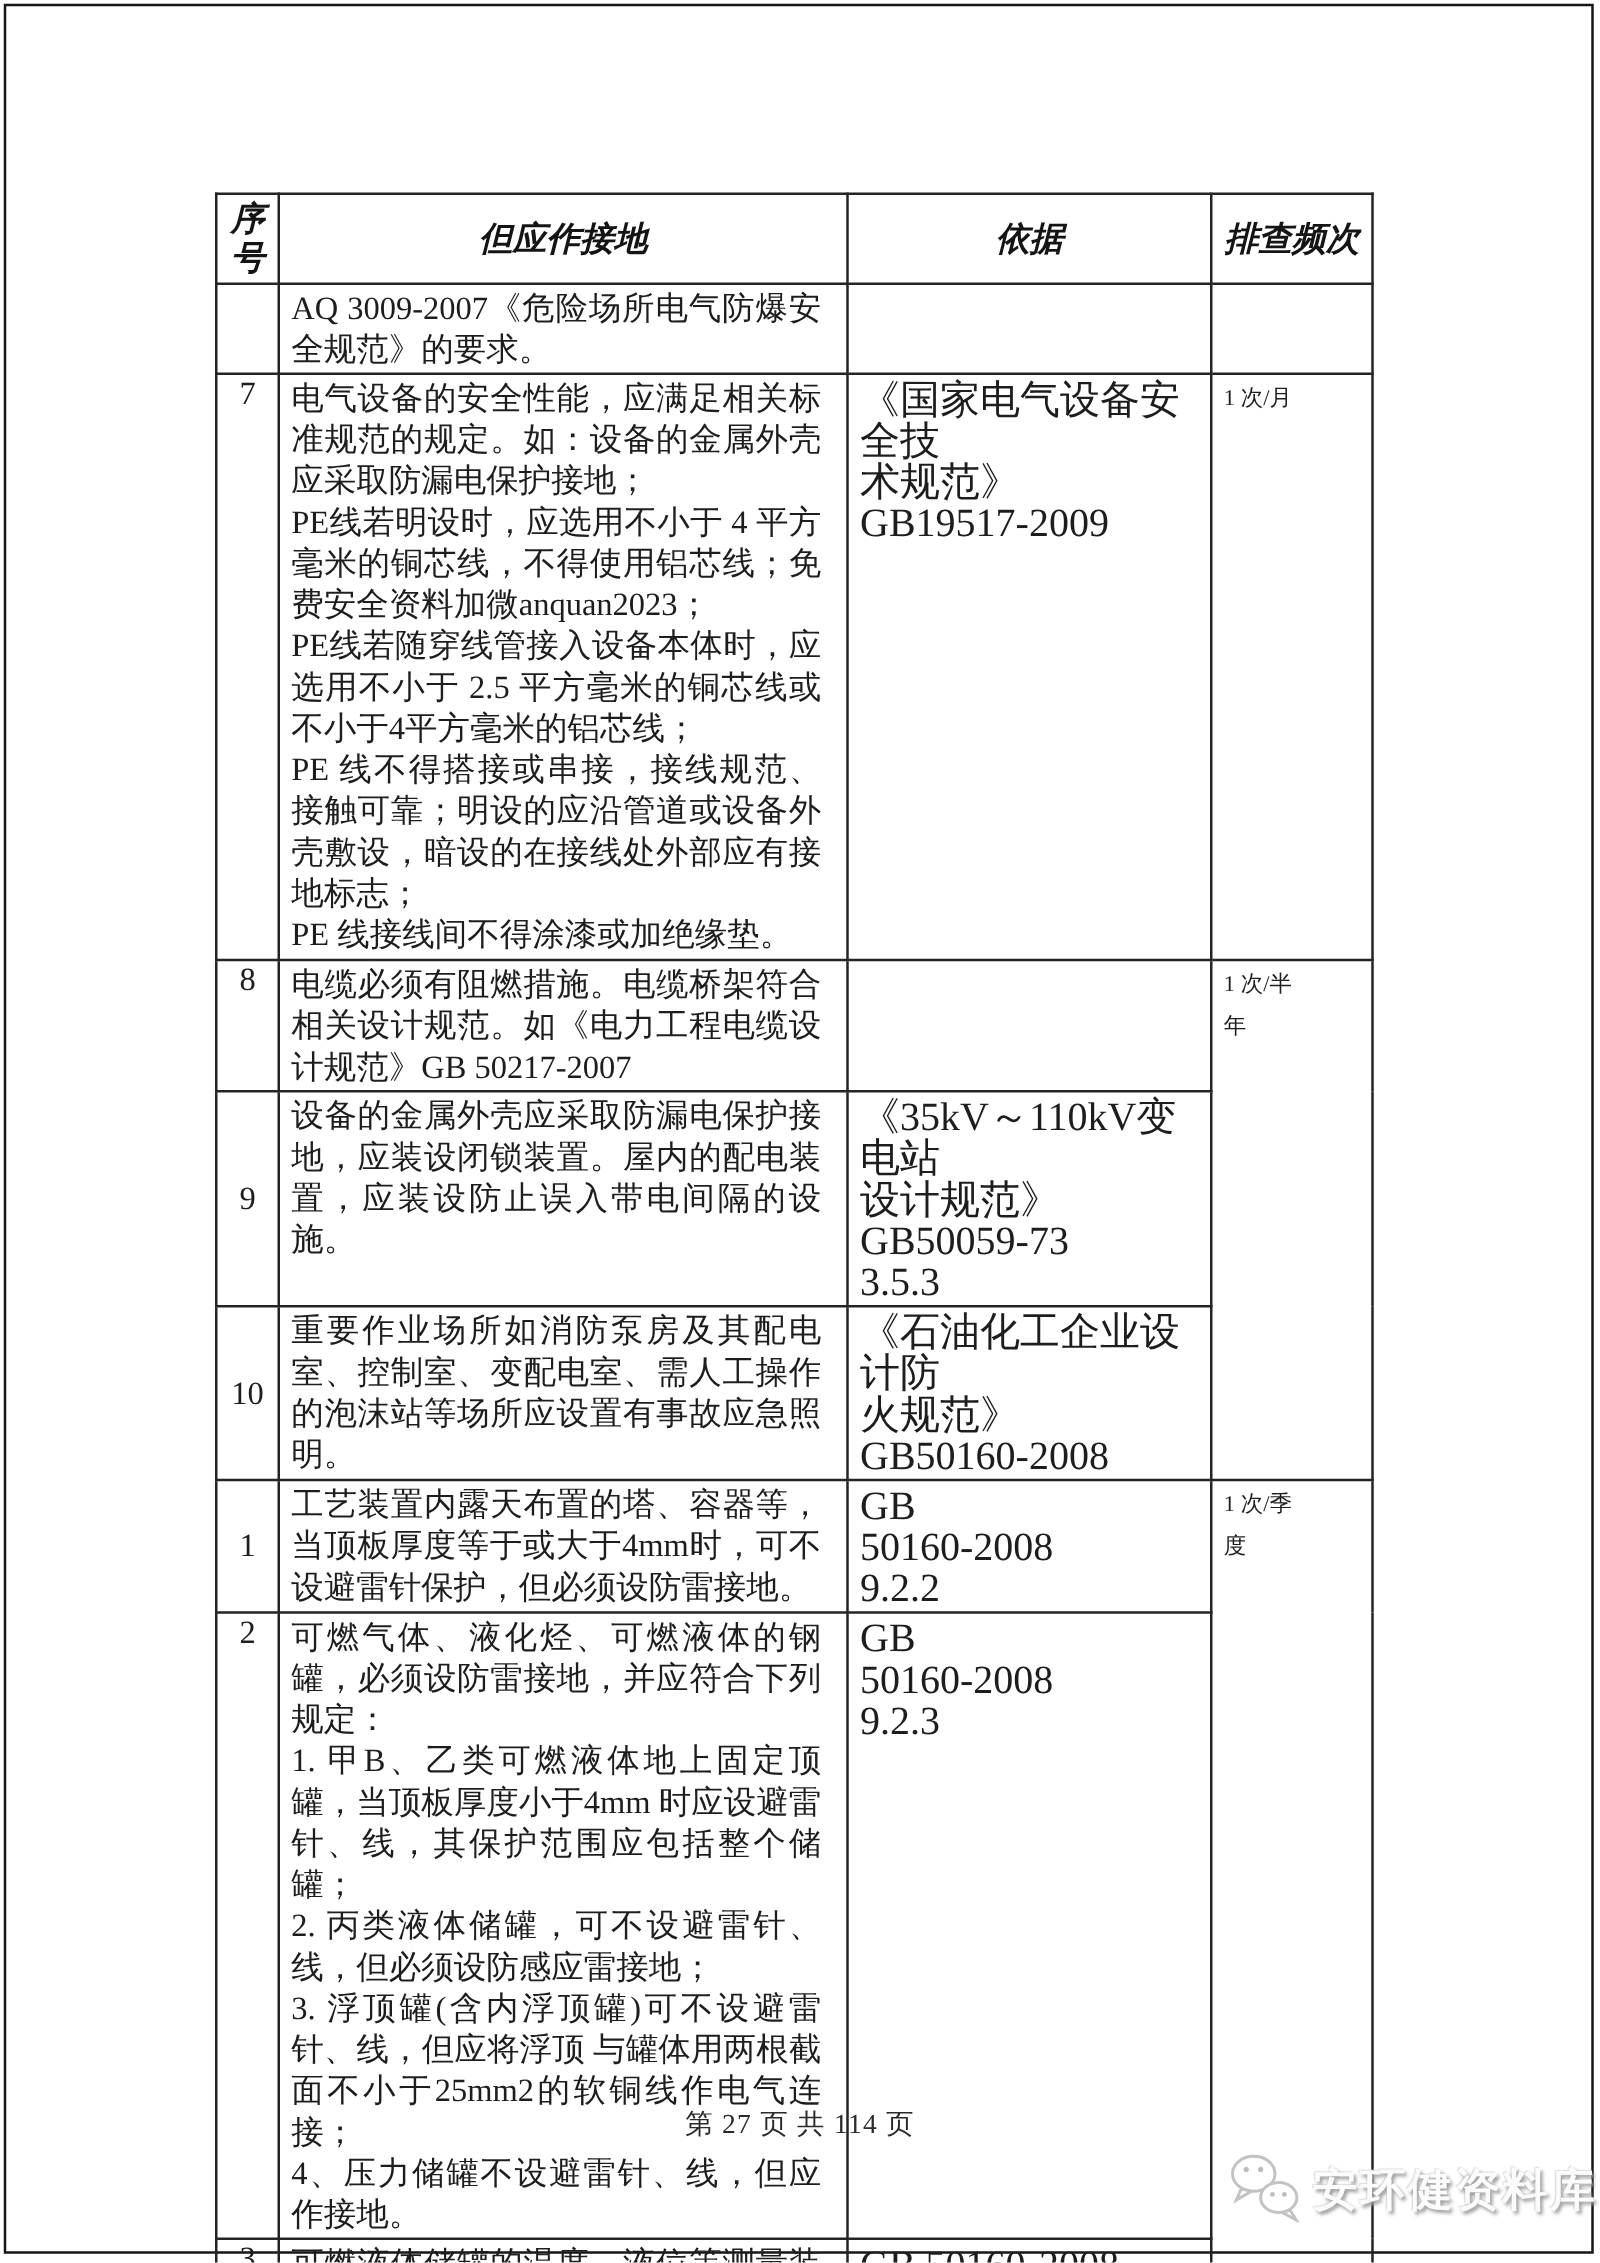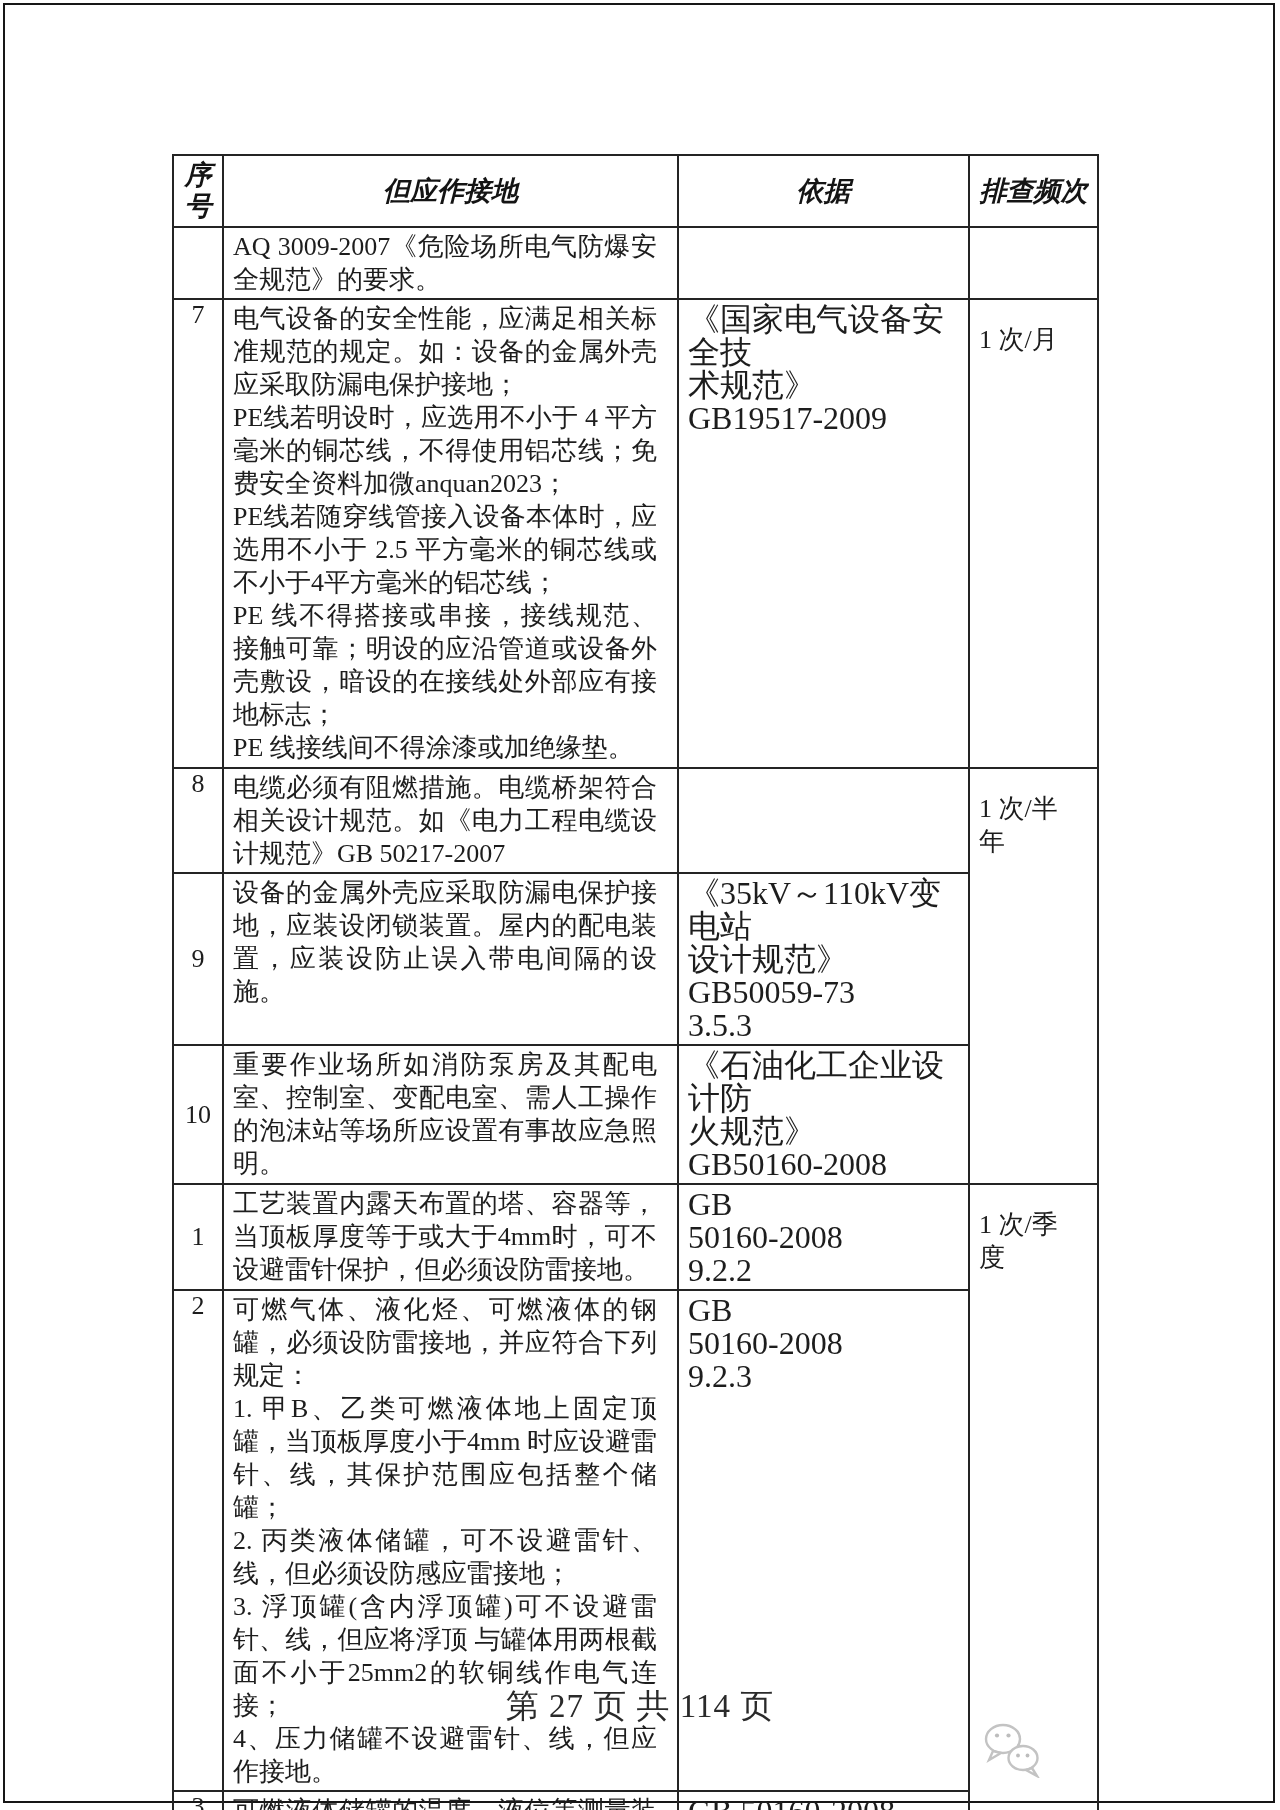--- a/index.html
+++ b/index.html
@@ -30,39 +30,39 @@
   td.c-no.vtop{vertical-align:top;}
   td.c-content{
     font-size:26px;line-height:33px;white-space:pre-line;
     text-align:justify;vertical-align:top;padding:2px 20px 2px 9px;
   }
   td.c-basis{
     font-size:32px;line-height:33px;white-space:pre-wrap;
     vertical-align:top;padding:3px 17px 2px 9px;
   }
   td.c-freq{
-    font-size:26px;line-height:33px;white-space:pre-line;
-    vertical-align:top;padding:23px 4px 2px 9px;
+    font-size:18px;line-height:33px;white-space:pre-line;
+    vertical-align:top;padding:2px 4px 2px 9px;
   }
   tr.h-hdr{height:72px;font-style:italic;}
   tr.h-a{height:70px;}
   tr.h-7{height:469px;}
   tr.h-8{height:101px;}
   tr.h-9{height:102px;}
   tr.h-10{height:102px;}
   tr.h-1{height:100px;}
   tr.h-2{height:403px;}
   tr.h-3{height:70px;}
   .pt-7{padding-top:96px;}
   .pt-8{padding-top:10px;}
   .pt-2{padding-top:142px;}
   .pt-3{padding-top:32px;}
   .footer{
     position:absolute;left:0;top:1684px;width:1280px;text-align:center;
-    font-size:33px;letter-spacing:1px;color:#2a2a2a;
+    font-size:22px;letter-spacing:1px;color:#2a2a2a;
   }
   .watermark{
     position:absolute;left:982px;top:1722px;display:flex;align-items:center;
   }
   .watermark .wm-text{
     font-family:"Liberation Sans","DejaVu Sans",sans-serif;font-weight:bold;
     font-size:36px;letter-spacing:2px;color:#fbfbfb;margin-left:6px;
     text-shadow:2px 2px 3px #9c9c9c,-1px -1px 1px #dedede;
     white-space:nowrap;
   }
@@ -169,13 +169,14 @@
         <path d="M50 46 L55 54 L44 48 Z"></path>
       </g>
       <g fill="#bdbdbd">
         <circle cx="15" cy="13.5" r="2.1"></circle>
         <circle cx="26.5" cy="13.5" r="2.1"></circle>
         <circle cx="36" cy="33.5" r="1.9"></circle>
         <circle cx="45.5" cy="33.5" r="1.9"></circle>
       </g>
     </svg>
   </span>
+  <span class="wm-text">安环健资料库</span>
 </div>
 
 </body></html>

